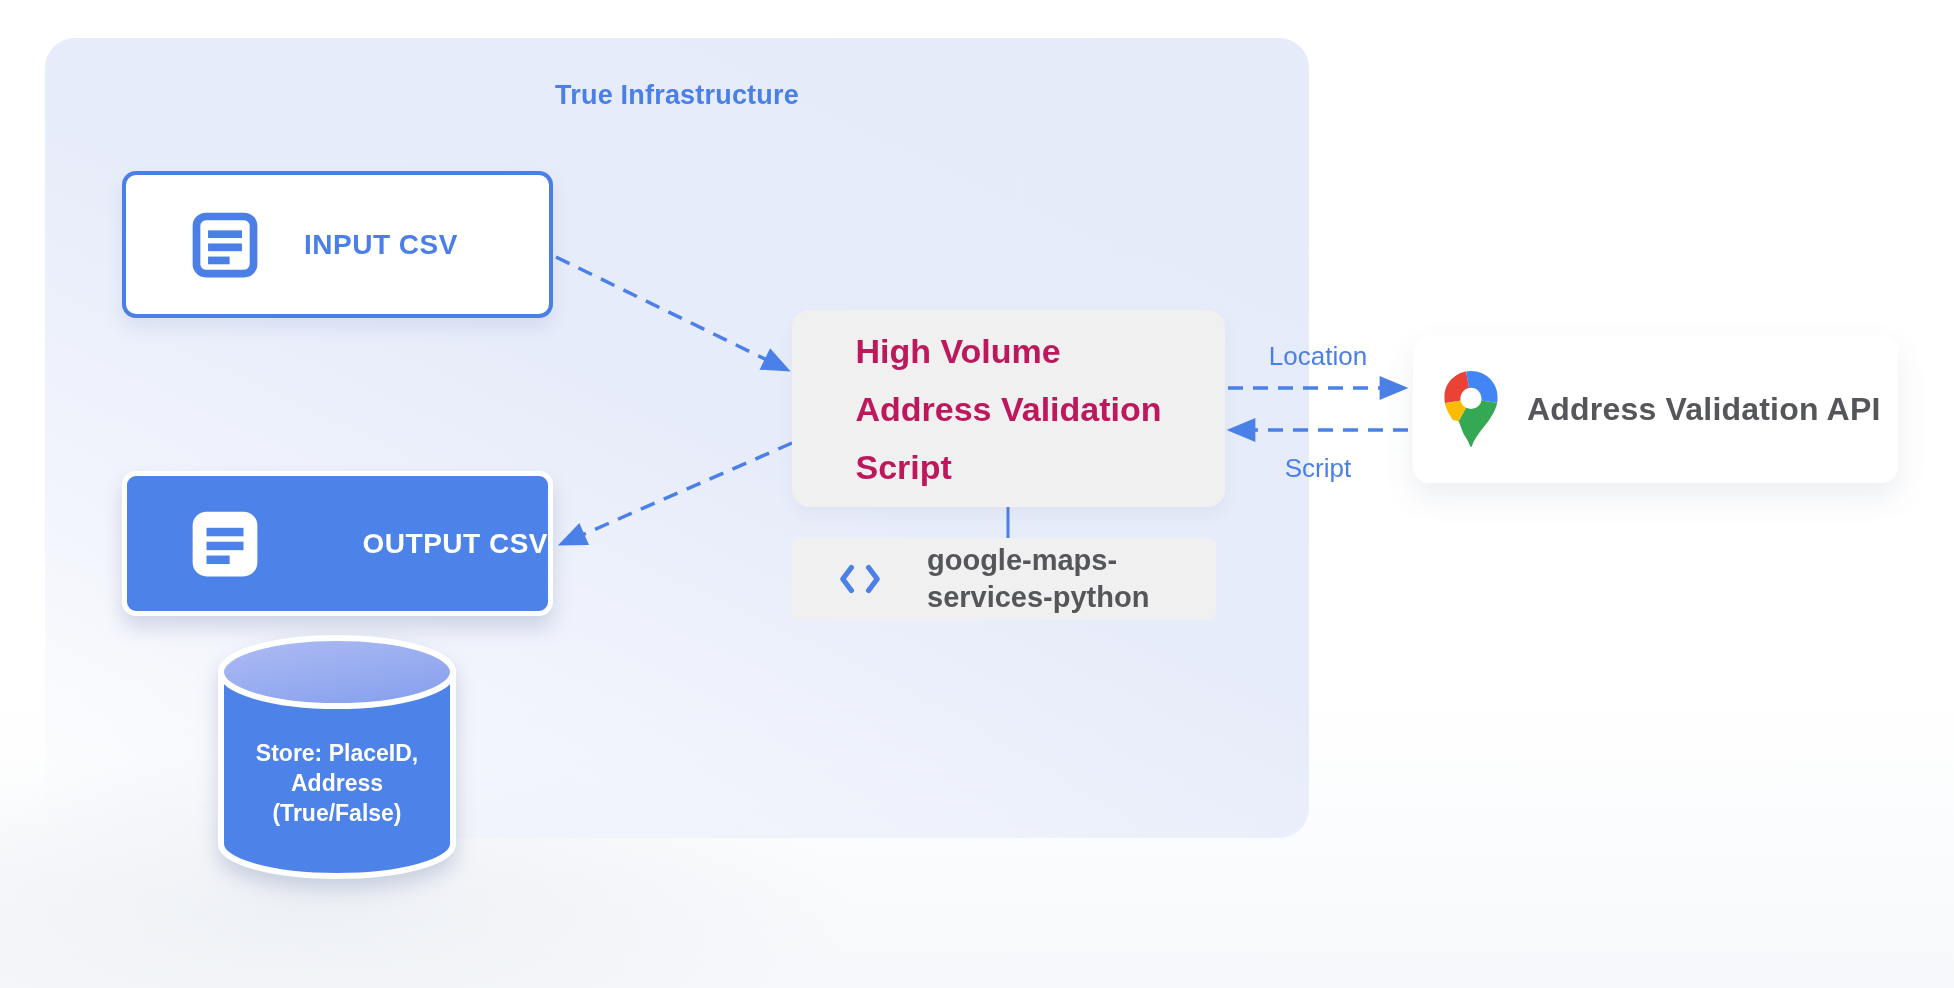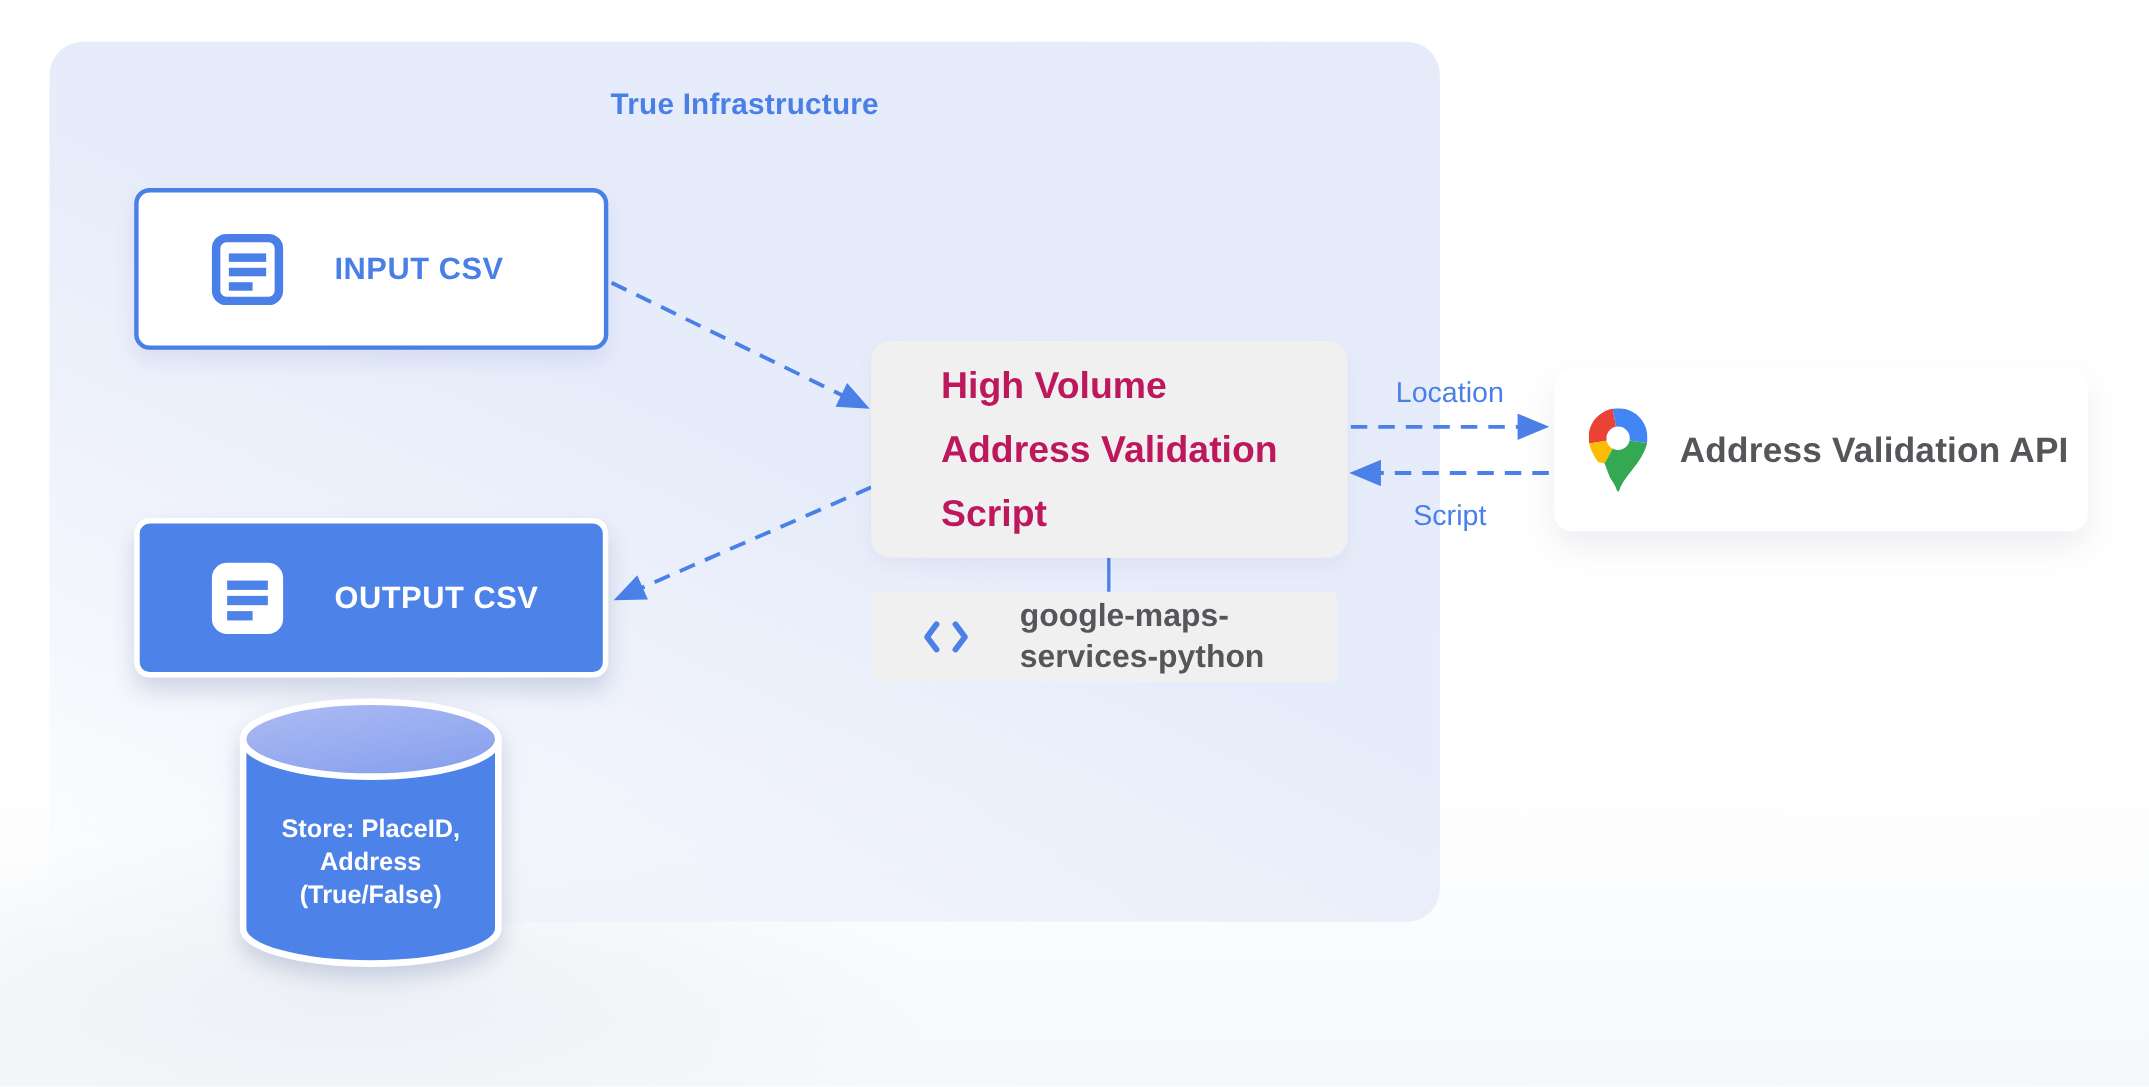--- a/index.html
+++ b/index.html
@@ -25,20 +25,21 @@
     left:122px;top:171px;width:431px;height:147px;background:#ffffff;
     border:4px solid #4a7fe8;border-radius:14px;padding-left:62px;gap:42px;
     box-shadow:0 10px 18px rgba(80,110,180,0.12);
   }
   .input-csv .node-label{color:#4a7fe8;font-size:28px;font-weight:bold;letter-spacing:0.5px;}
   
   .output-csv{
     left:122px;top:471px;width:431px;height:145px;background:#4d82e8;
     border:5px solid #ffffff;border-radius:14px;padding-left:61px;gap:42px;
     box-shadow:0 12px 20px rgba(80,100,150,0.22);
+    justify-content:space-between;
   }
   .output-csv .node-label{color:#ffffff;font-size:28px;font-weight:bold;letter-spacing:0.5px;}
   
   .script-box{
     left:792px;top:310px;width:433px;height:197px;background:#f0f0f1;border-radius:18px;
     justify-content:center;box-shadow:0 8px 16px rgba(100,110,140,0.06);
   }
   .script-box .node-label{
     color:#be185d;font-size:34px;font-weight:bold;line-height:58px;text-align:left;white-space:pre-line;
   }

